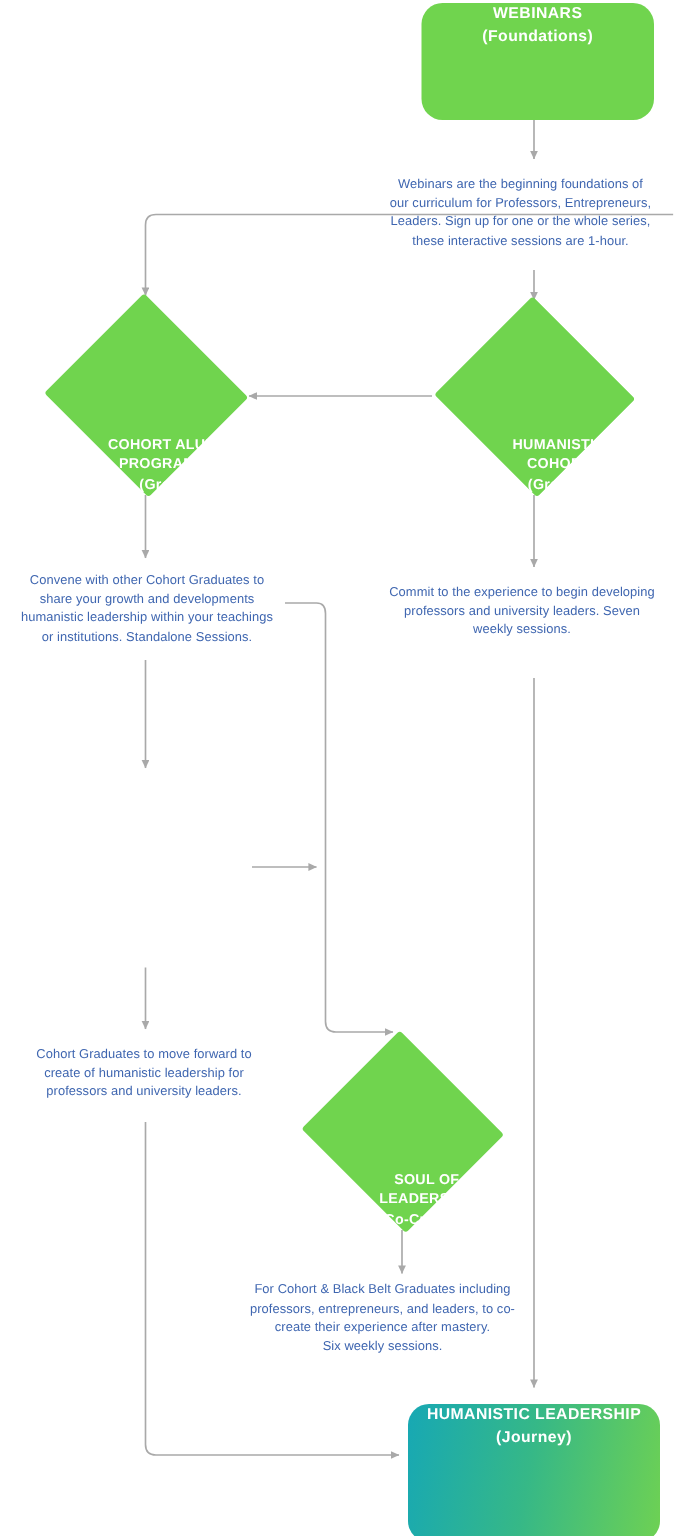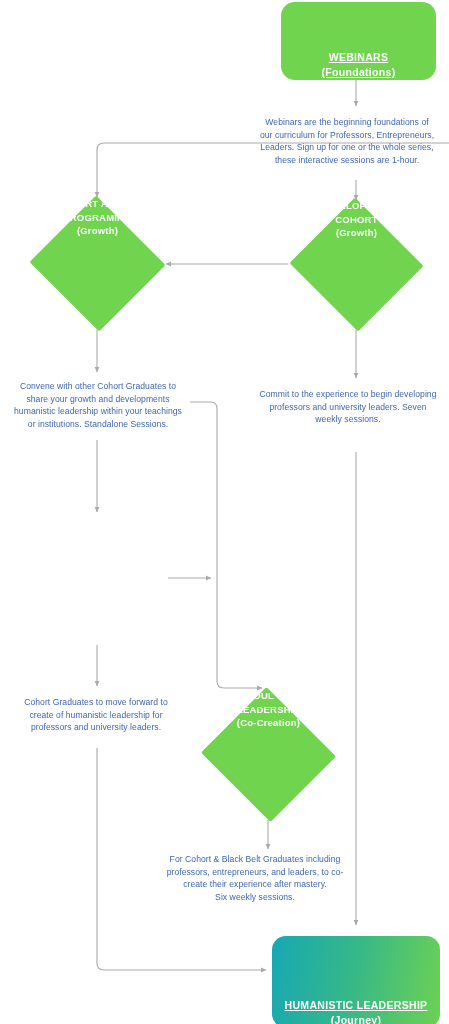--- a/index.html
+++ b/index.html
@@ -21,26 +21,25 @@
     position: absolute;
     left: 0;
     top: 0;
     width: 449px;
     height: 1024px;
     pointer-events: none;
   }
   .node {
     position: absolute;
     display: flex;
-    align-items: flex-end;
+    align-items: flex-start;
     justify-content: center;
     text-align: center;
     color: #ffffff;
     box-sizing: border-box;
-    text-decoration: underline;
   }
   .rounded-box {
     border-radius: 14px;
     background: #70d44e;
     font-weight: bold;
     font-size: 10.5px;
     line-height: 15px;
     letter-spacing: 0.3px;
   }
   .gradient-box {
@@ -60,26 +59,26 @@
     top: 0;
     width: 100%;
     height: 100%;
     background: #70d44e;
     transform: rotate(45deg) scale(0.7071);
     transform-origin: center center;
     border-radius: 3px;
   }
   .diamond-label {
     position: absolute;
-    left: 0;
+    left: 16px;
     top: 0;
     width: 100%;
     height: 100%;
     display: flex;
-    align-items: flex-start;
+    align-items: flex-end;
     justify-content: center;
     text-align: center;
     color: #ffffff;
     font-weight: bold;
     font-size: 9.5px;
     line-height: 13.5px;
     letter-spacing: 0.2px;
   }
   .note {
     position: absolute;
@@ -142,21 +141,21 @@
     <span class="lbl-line">Webinars are the beginning foundations of</span>
     <span class="lbl-line">our curriculum for Professors, Entrepreneurs,</span>
     <span class="lbl-line">Leaders. Sign up for one or the whole series,</span>
     <span class="lbl-line">these interactive sessions are 1-hour.</span>
   </div>
 
   <div class="diamond-wrap" style="left:288px; top:199px; width:137px; height:131px;">
     <div class="diamond-shape"></div>
     <div class="diamond-label">
       <div>
-        <span class="lbl-line">DEVELOPMENT</span>
+        <span class="lbl-line">HUMANISTIC</span>
         <span class="lbl-line">COHORT</span>
         <span class="lbl-line">(Growth)</span>
       </div>
     </div>
   </div>
 
   <div class="diamond-wrap" style="left:28px; top:197px; width:139px; height:133px;">
     <div class="diamond-shape"></div>
     <div class="diamond-label">
       <div>

